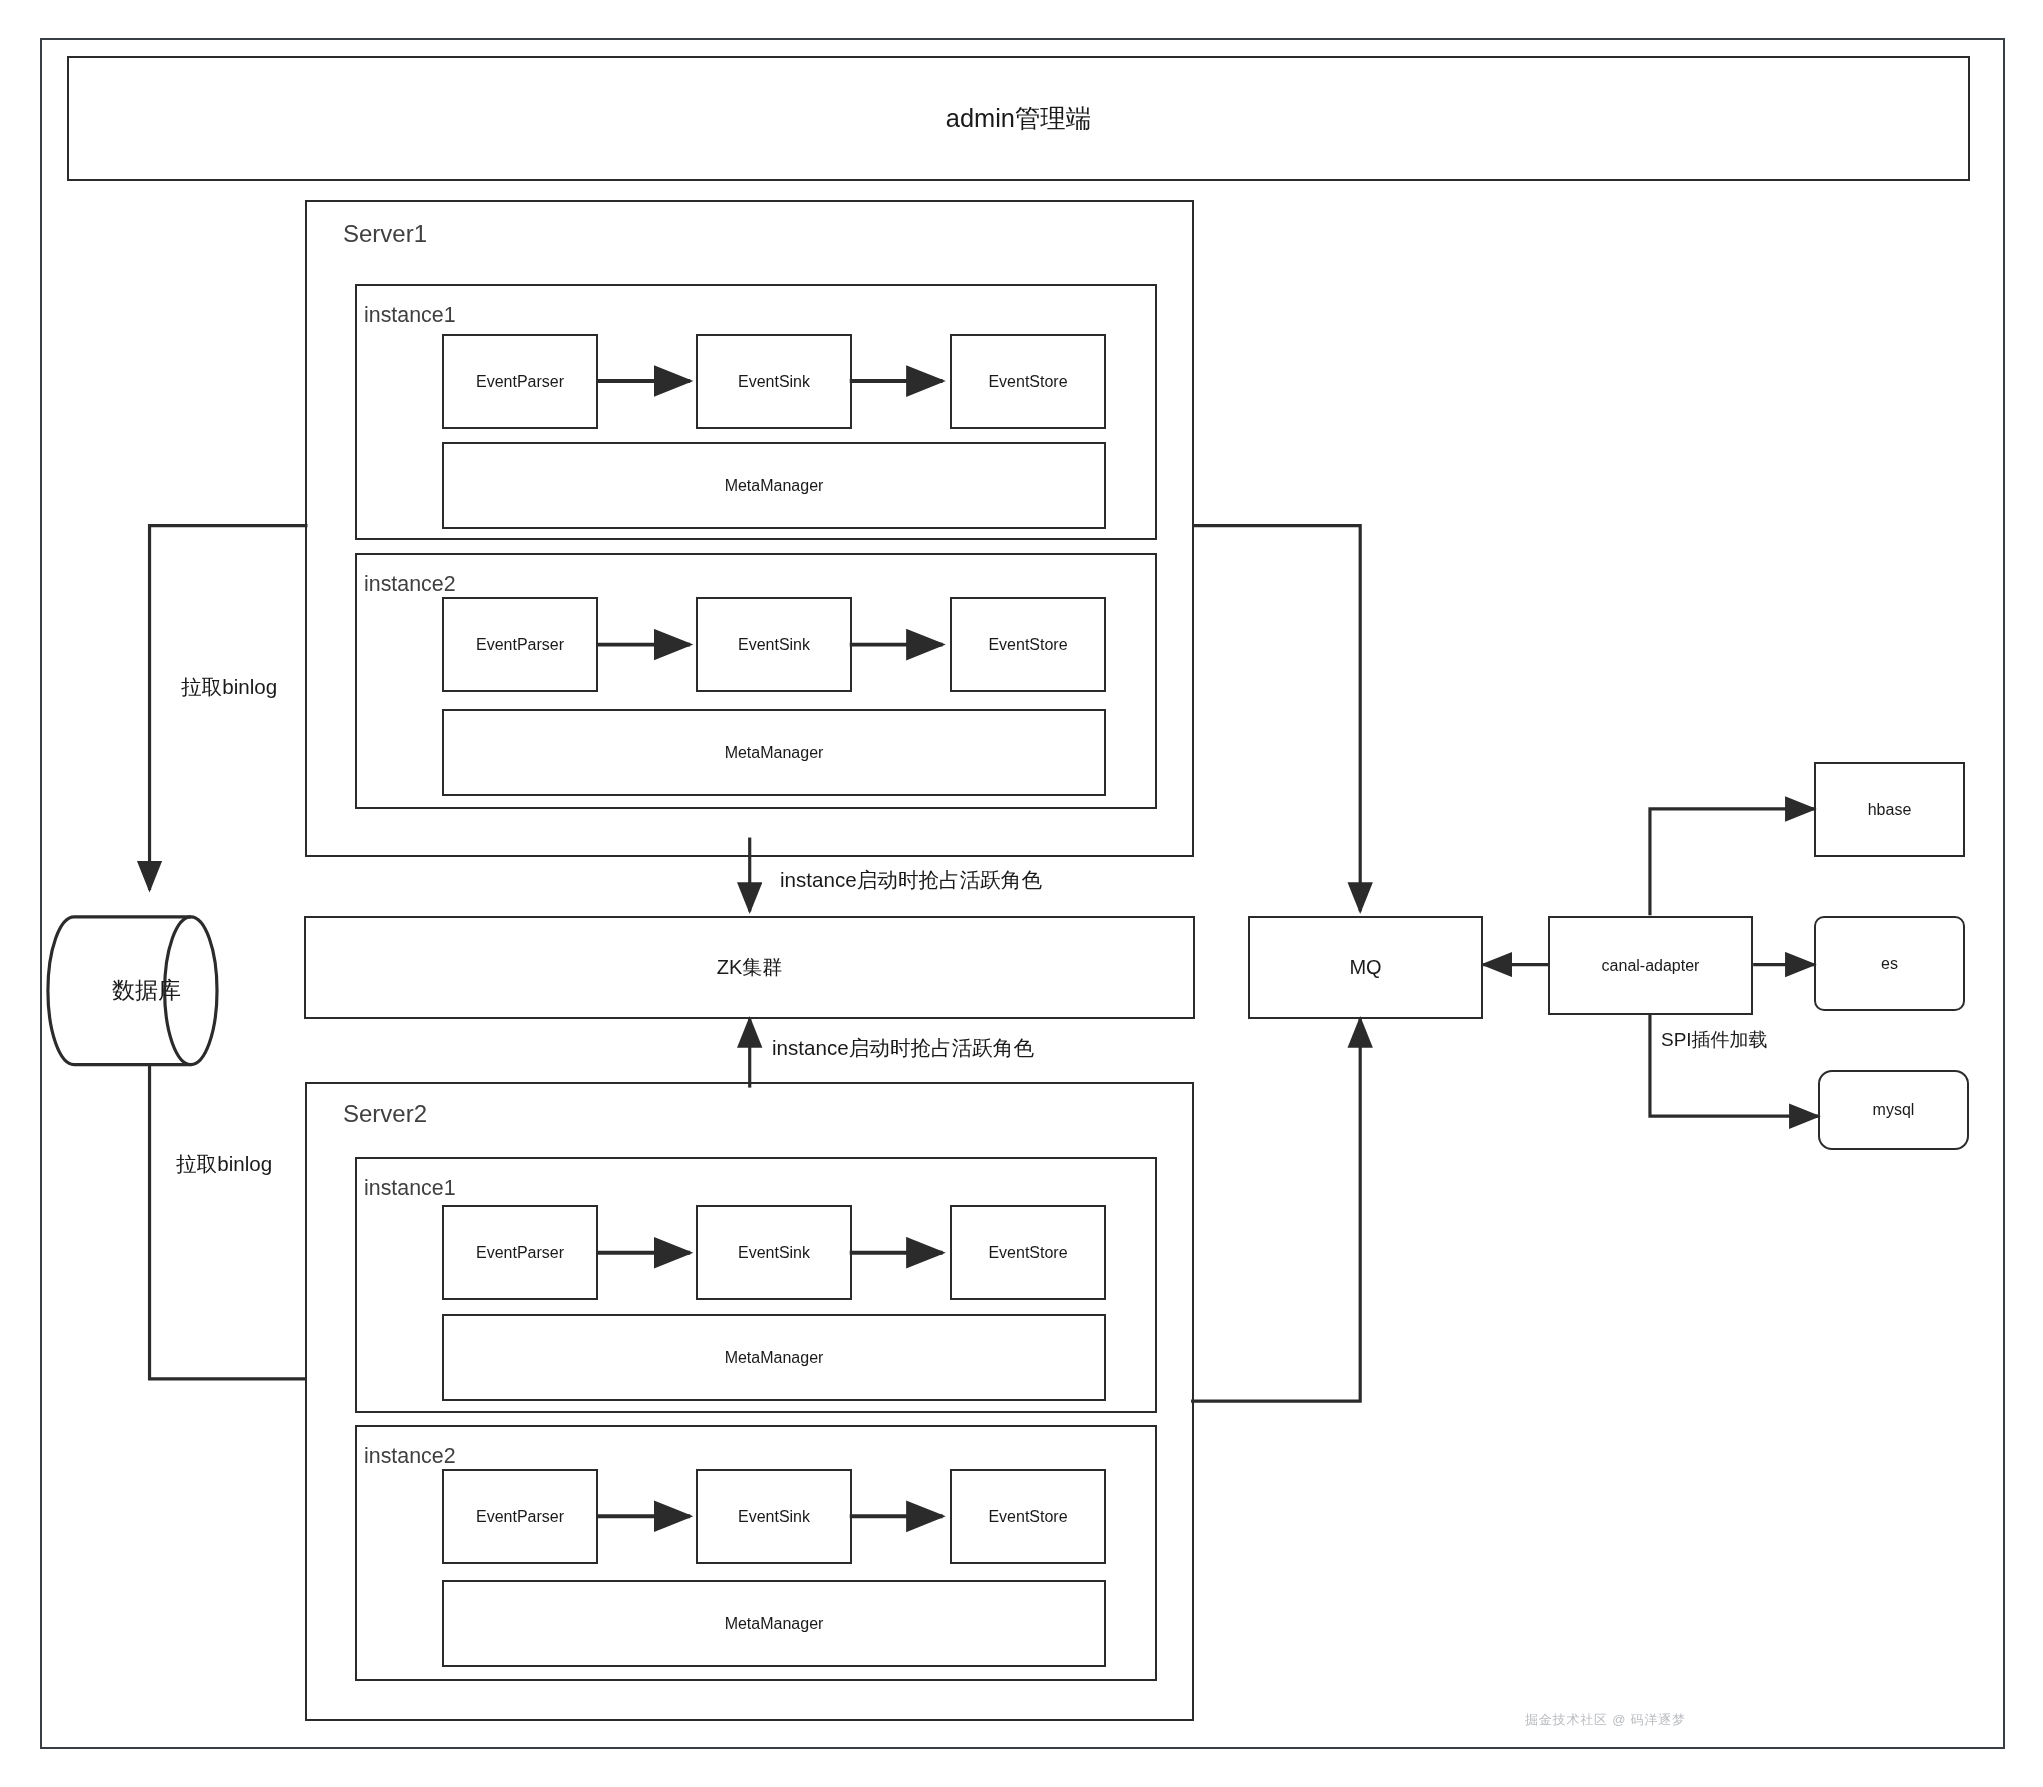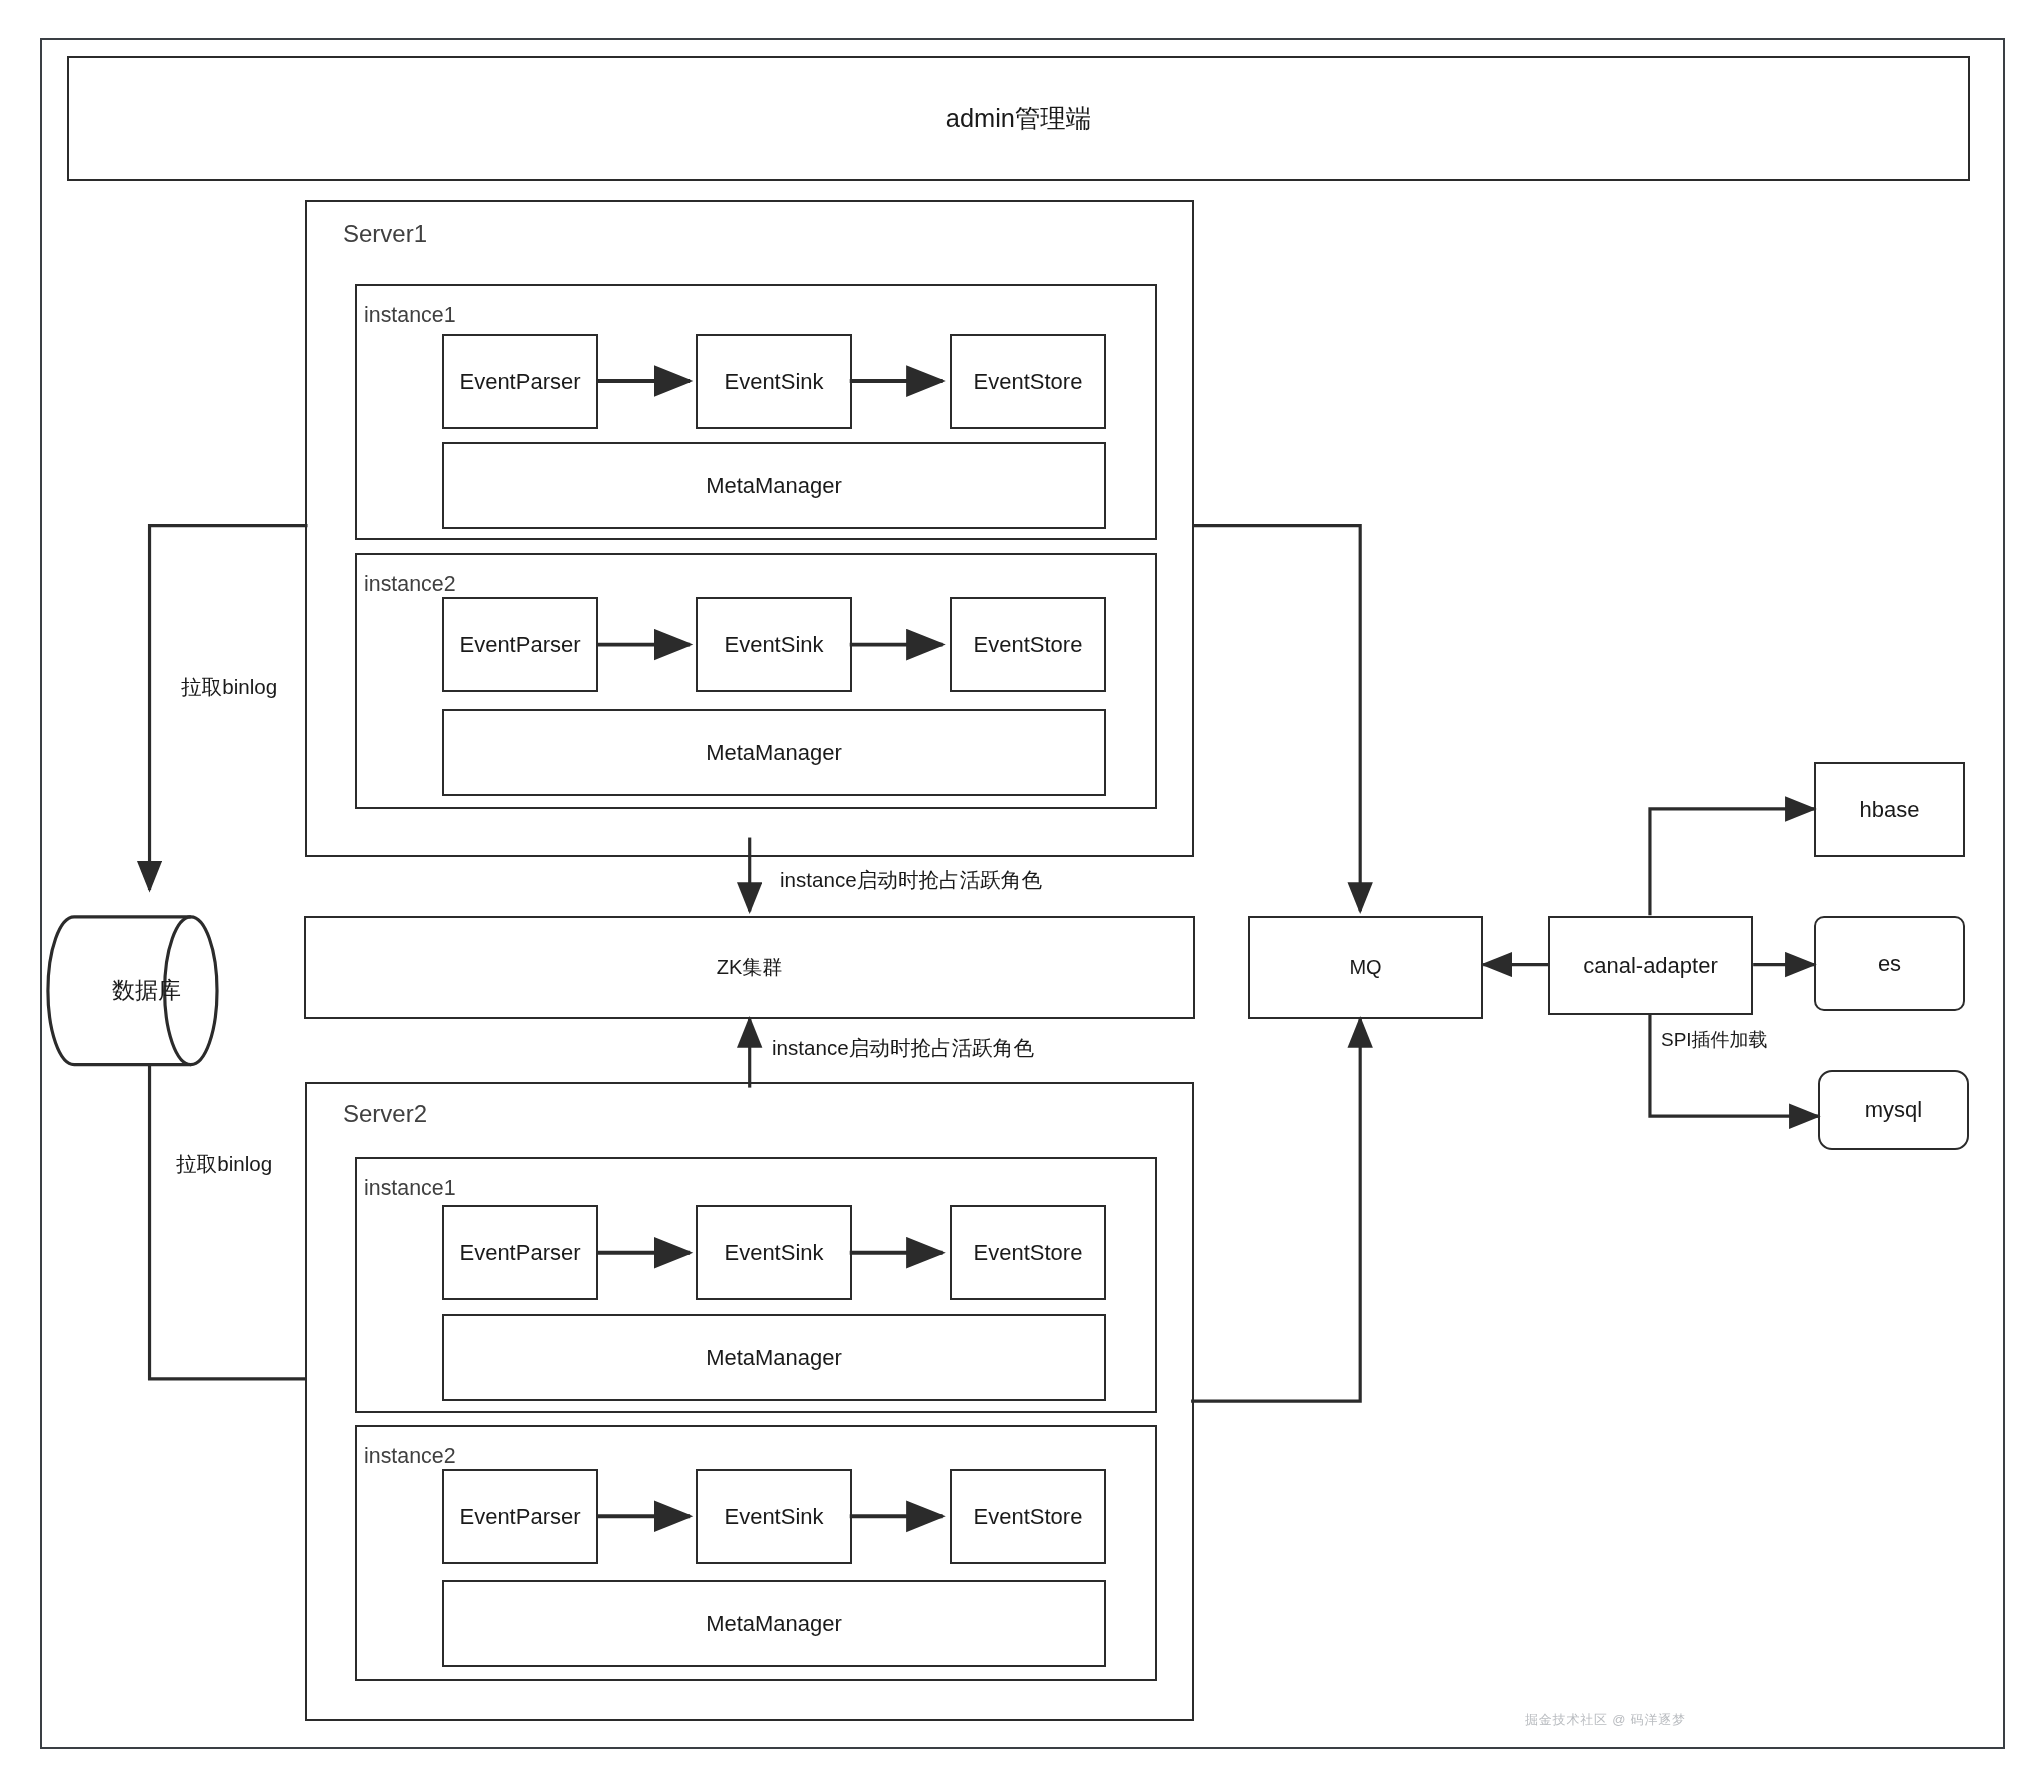--- a/index.html
+++ b/index.html
@@ -44,21 +44,21 @@
     white-space: nowrap;
   }
   .free-label {
     position: absolute;
     color: #1a1a1a;
     white-space: nowrap;
   }
   .fs-admin   { font-size: 25.4px; }
   .fs-server  { font-size: 24px; }
   .fs-inst    { font-size: 21.4px; }
-  .fs-node    { font-size: 22px; }
+  .fs-node    { font-size: 16px; }
   .fs-big     { font-size: 20px; }
   .fs-edge    { font-size: 20.6px; }
   .fs-spi     { font-size: 19px; }
   .fs-db      { font-size: 23px; }
   .fs-wm      { font-size: 13px; }
 
   .watermark {
     position: absolute;
     color: #b9bcc0;
     white-space: nowrap;

